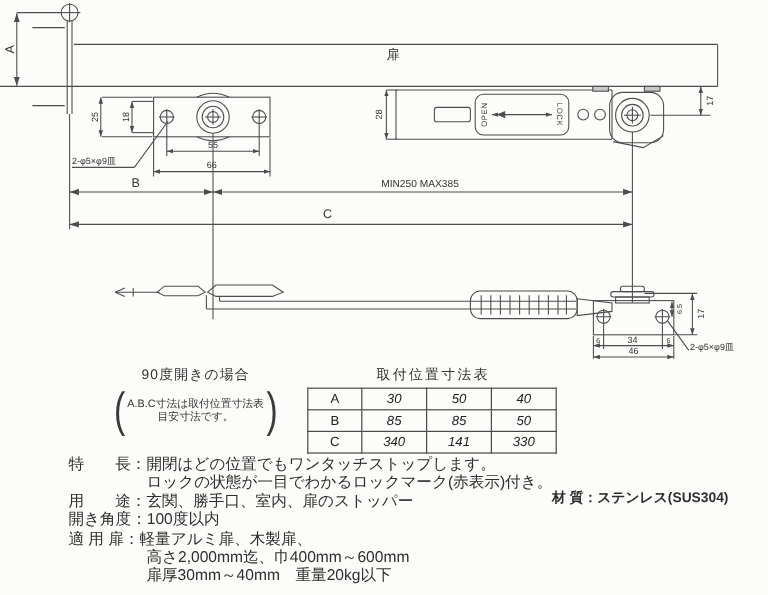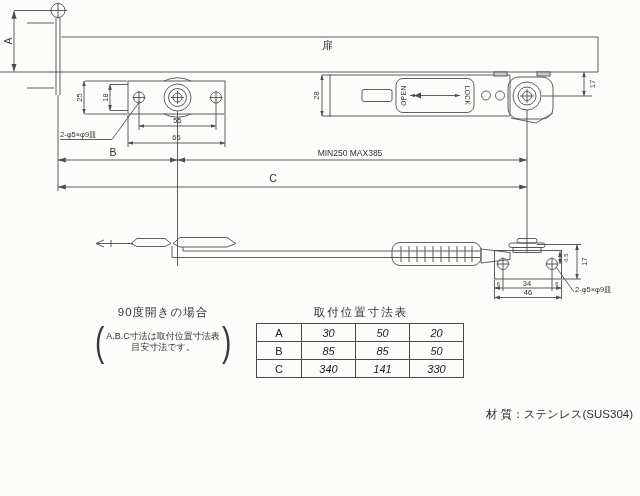--- a/index.html
+++ b/index.html
@@ -27,21 +27,21 @@
   
   .tablewrap{left:256px;top:305px;width:210px;}
   .table-title{font-size:11.5px;letter-spacing:2px;text-align:center;margin-bottom:3px;}
   table.dims{border-collapse:collapse;border:1.5px solid #4a4a4a;}
   table.dims td{border:1px solid #4a4a4a;text-align:center;font-size:11px;
                 height:17px;padding:0;color:#222;}
   table.dims td:first-child{width:44px;}
   table.dims td:not(:first-child){width:53px;font-style:italic;}
   
   .specs{left:57px;top:379px;font-size:13px;line-height:15.4px;white-space:pre;color:#2e2e2e;}
-  .material{left:486px;top:407px;font-size:11.5px;color:#2e2e2e;white-space:nowrap;}
+  .material{left:460px;top:407px;font-size:11.5px;color:#2e2e2e;white-space:nowrap;font-weight:bold;}
 </style>
 </head>
 <body>
 
 <div class="canvas">
 
   <svg id="drawing" class="abs" style="left:0;top:0" width="640" height="302" viewBox="0 0 640 302">
     <defs>
       <marker id="ar" markerWidth="10" markerHeight="8" refX="8.6" refY="3.5" orient="auto-start-reverse">
         <path class="filled" d="M0,0.6 L8.6,3.5 L0,6.4 Z"></path>
@@ -236,34 +236,35 @@
   </div>
 
   <div class="abs tablewrap">
     <div class="table-title">取付位置寸法表</div>
     <table class="dims">
       <tbody>
           <tr>
             <td>A</td>
             <td>30</td>
             <td>50</td>
-            <td>20</td>
+            <td>40</td>
           </tr>
           <tr>
             <td>B</td>
             <td>85</td>
             <td>85</td>
             <td>50</td>
           </tr>
           <tr>
             <td>C</td>
             <td>340</td>
             <td>141</td>
             <td>330</td>
           </tr>
         </tbody>
     </table>
   </div>
 
+  <div class="abs specs"><div>特　　長：開閉はどの位置でもワンタッチストップします。</div><div>　　　　　ロックの状態が一目でわかるロックマーク(赤表示)付き。</div><div>用　　途：玄関、勝手口、室内、扉のストッパー</div><div>開き角度：100度以内</div><div>適 用 扉：軽量アルミ扉、木製扉、</div><div>　　　　　高さ2,000mm迄、巾400mm～600mm</div><div>　　　　　扉厚30mm～40mm　重量20kg以下</div></div>
 
   <div class="abs material">材 質：ステンレス(SUS304)</div>
 
 </div>
 
 </body></html>

